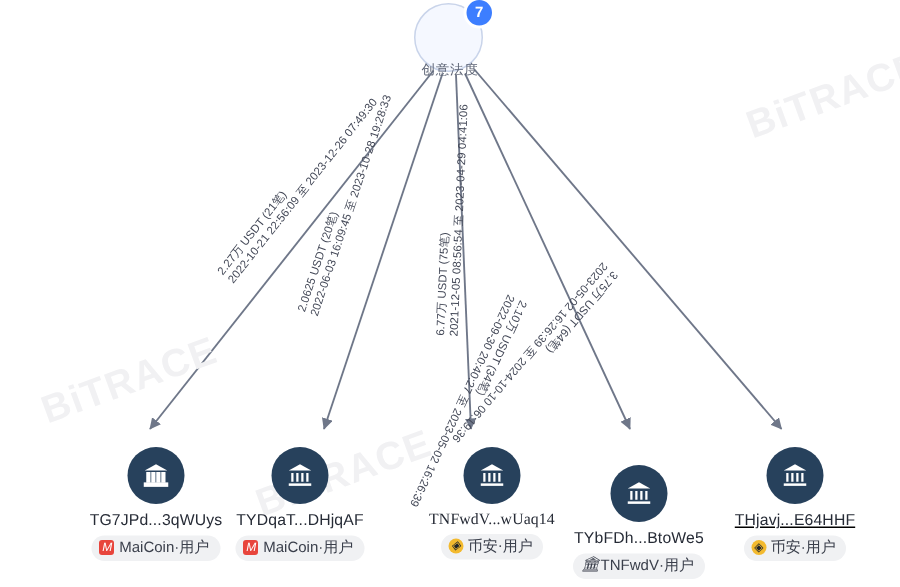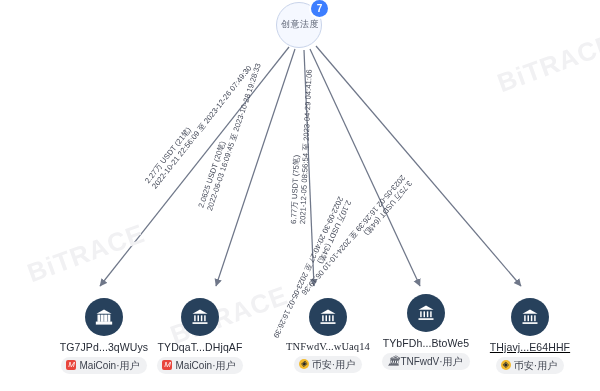--- a/index.html
+++ b/index.html
@@ -25,21 +25,21 @@
     width:46px;height:46px;border-radius:50%;
     background:#f5f8ff;border:1.4px solid #c9d4ea;
     box-sizing:border-box;
   }
   .root-badge{
     position:absolute;right:-4px;top:-2px;width:17px;height:17px;border-radius:50%;
     background:#3d7eff;color:#fff;font-size:10px;line-height:17px;text-align:center;
     font-weight:600;box-shadow:0 0 0 2px #fff;
   }
   .root-label{
-    position:absolute;left:-18px;top:16px;width:84px;text-align:center;
+    position:absolute;left:-18px;top:38px;width:84px;text-align:center;
     font-size:9px;color:#5d6475;letter-spacing:.5px;white-space:nowrap;
   }
 
   
   .leaf{position:absolute;width:120px;margin-left:-60px;text-align:center;}
   .leaf-icon{
     width:38px;height:38px;border-radius:50%;background:#27415c;
     margin:0 auto;position:relative;
   }
   .leaf-icon svg{position:absolute;left:9px;top:9px;}
@@ -160,21 +160,21 @@
       <rect x="3" y="18.3" width="18" height="2" fill="#ffffff"></rect>
     </svg>
   </div>
   <div class="leaf-addr">TNFwdV...wUaq14</div>
   <div><span class="leaf-tag">
         <i class="tag-ico binance">◈</i>
         <span>币安·用户</span>
       </span></div>
 </div>
 
-<div class="leaf" style="left:426px;top:294px;">
+<div class="leaf" style="left:426px;top:310px;">
   <div class="leaf-icon">
     <svg width="20" height="20" viewBox="0 0 24 24">
       <path d="M12 3 L21 8 L3 8 Z" fill="#ffffff"></path>
       <rect x="5" y="10" width="1.8" height="7" fill="#ffffff"></rect>
       <rect x="9" y="10" width="1.8" height="7" fill="#ffffff"></rect>
       <rect x="13" y="10" width="1.8" height="7" fill="#ffffff"></rect>
       <rect x="17" y="10" width="1.8" height="7" fill="#ffffff"></rect>
       <rect x="3" y="18.3" width="18" height="2" fill="#ffffff"></rect>
     </svg>
   </div>

